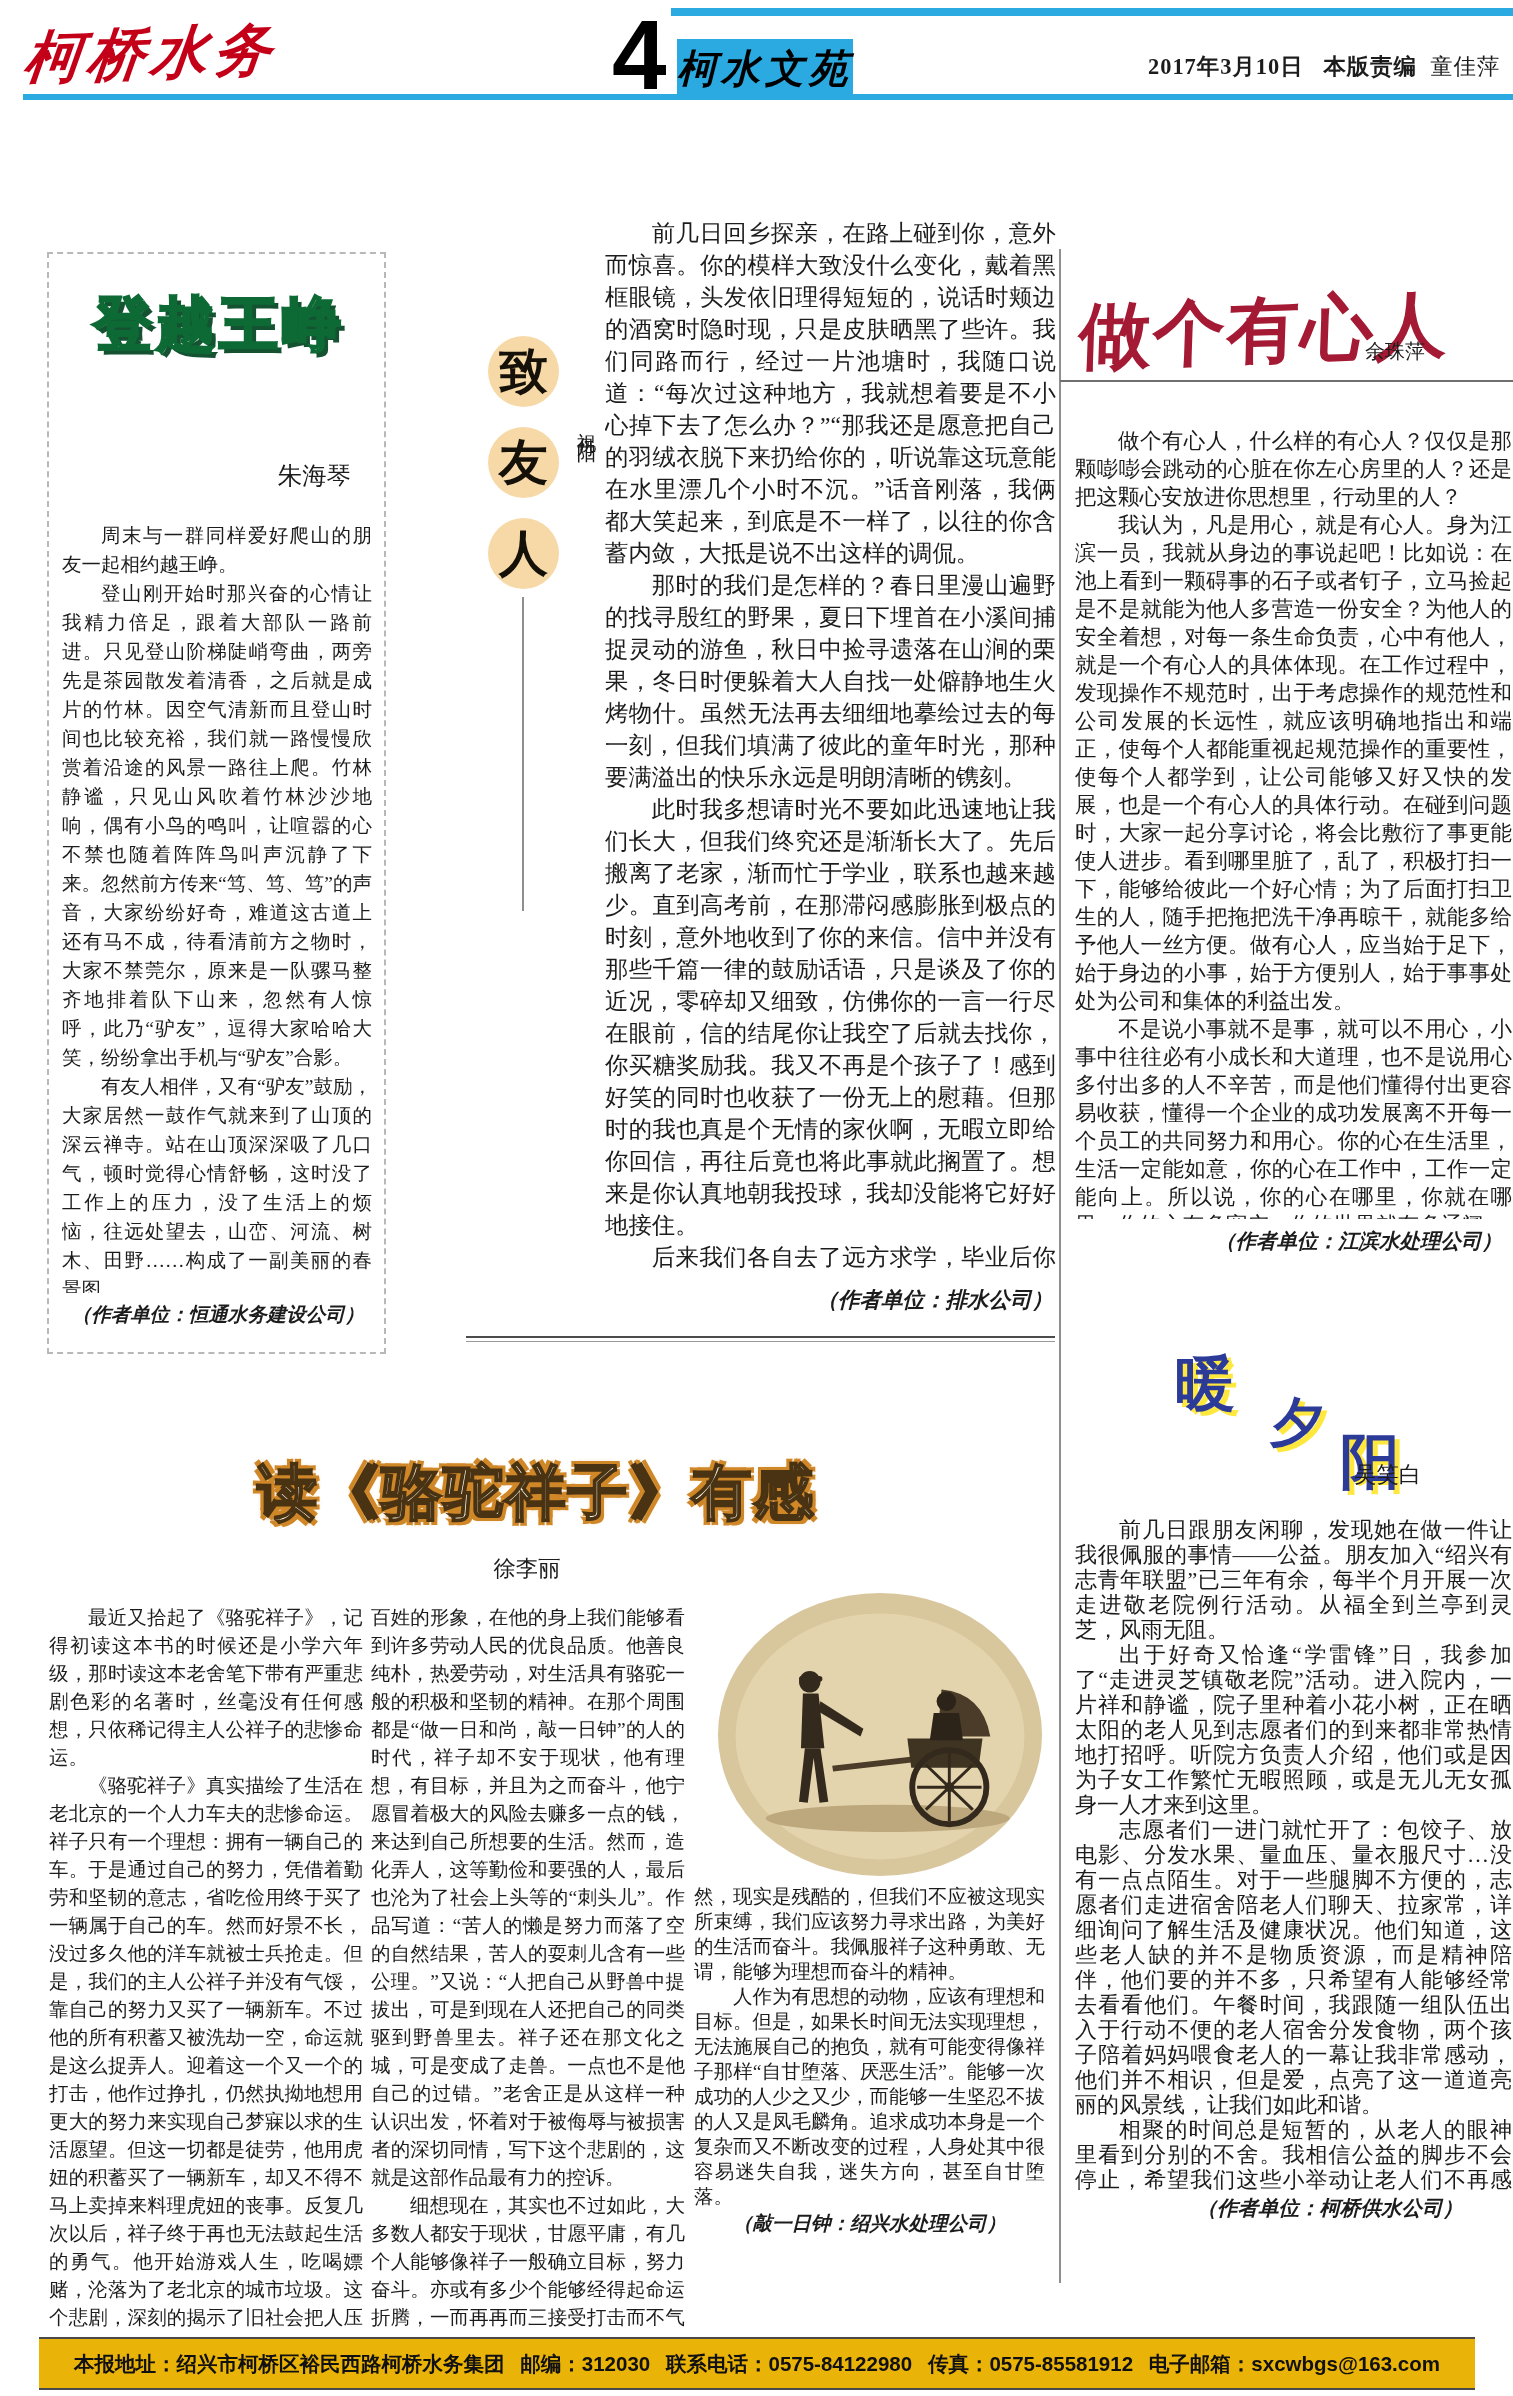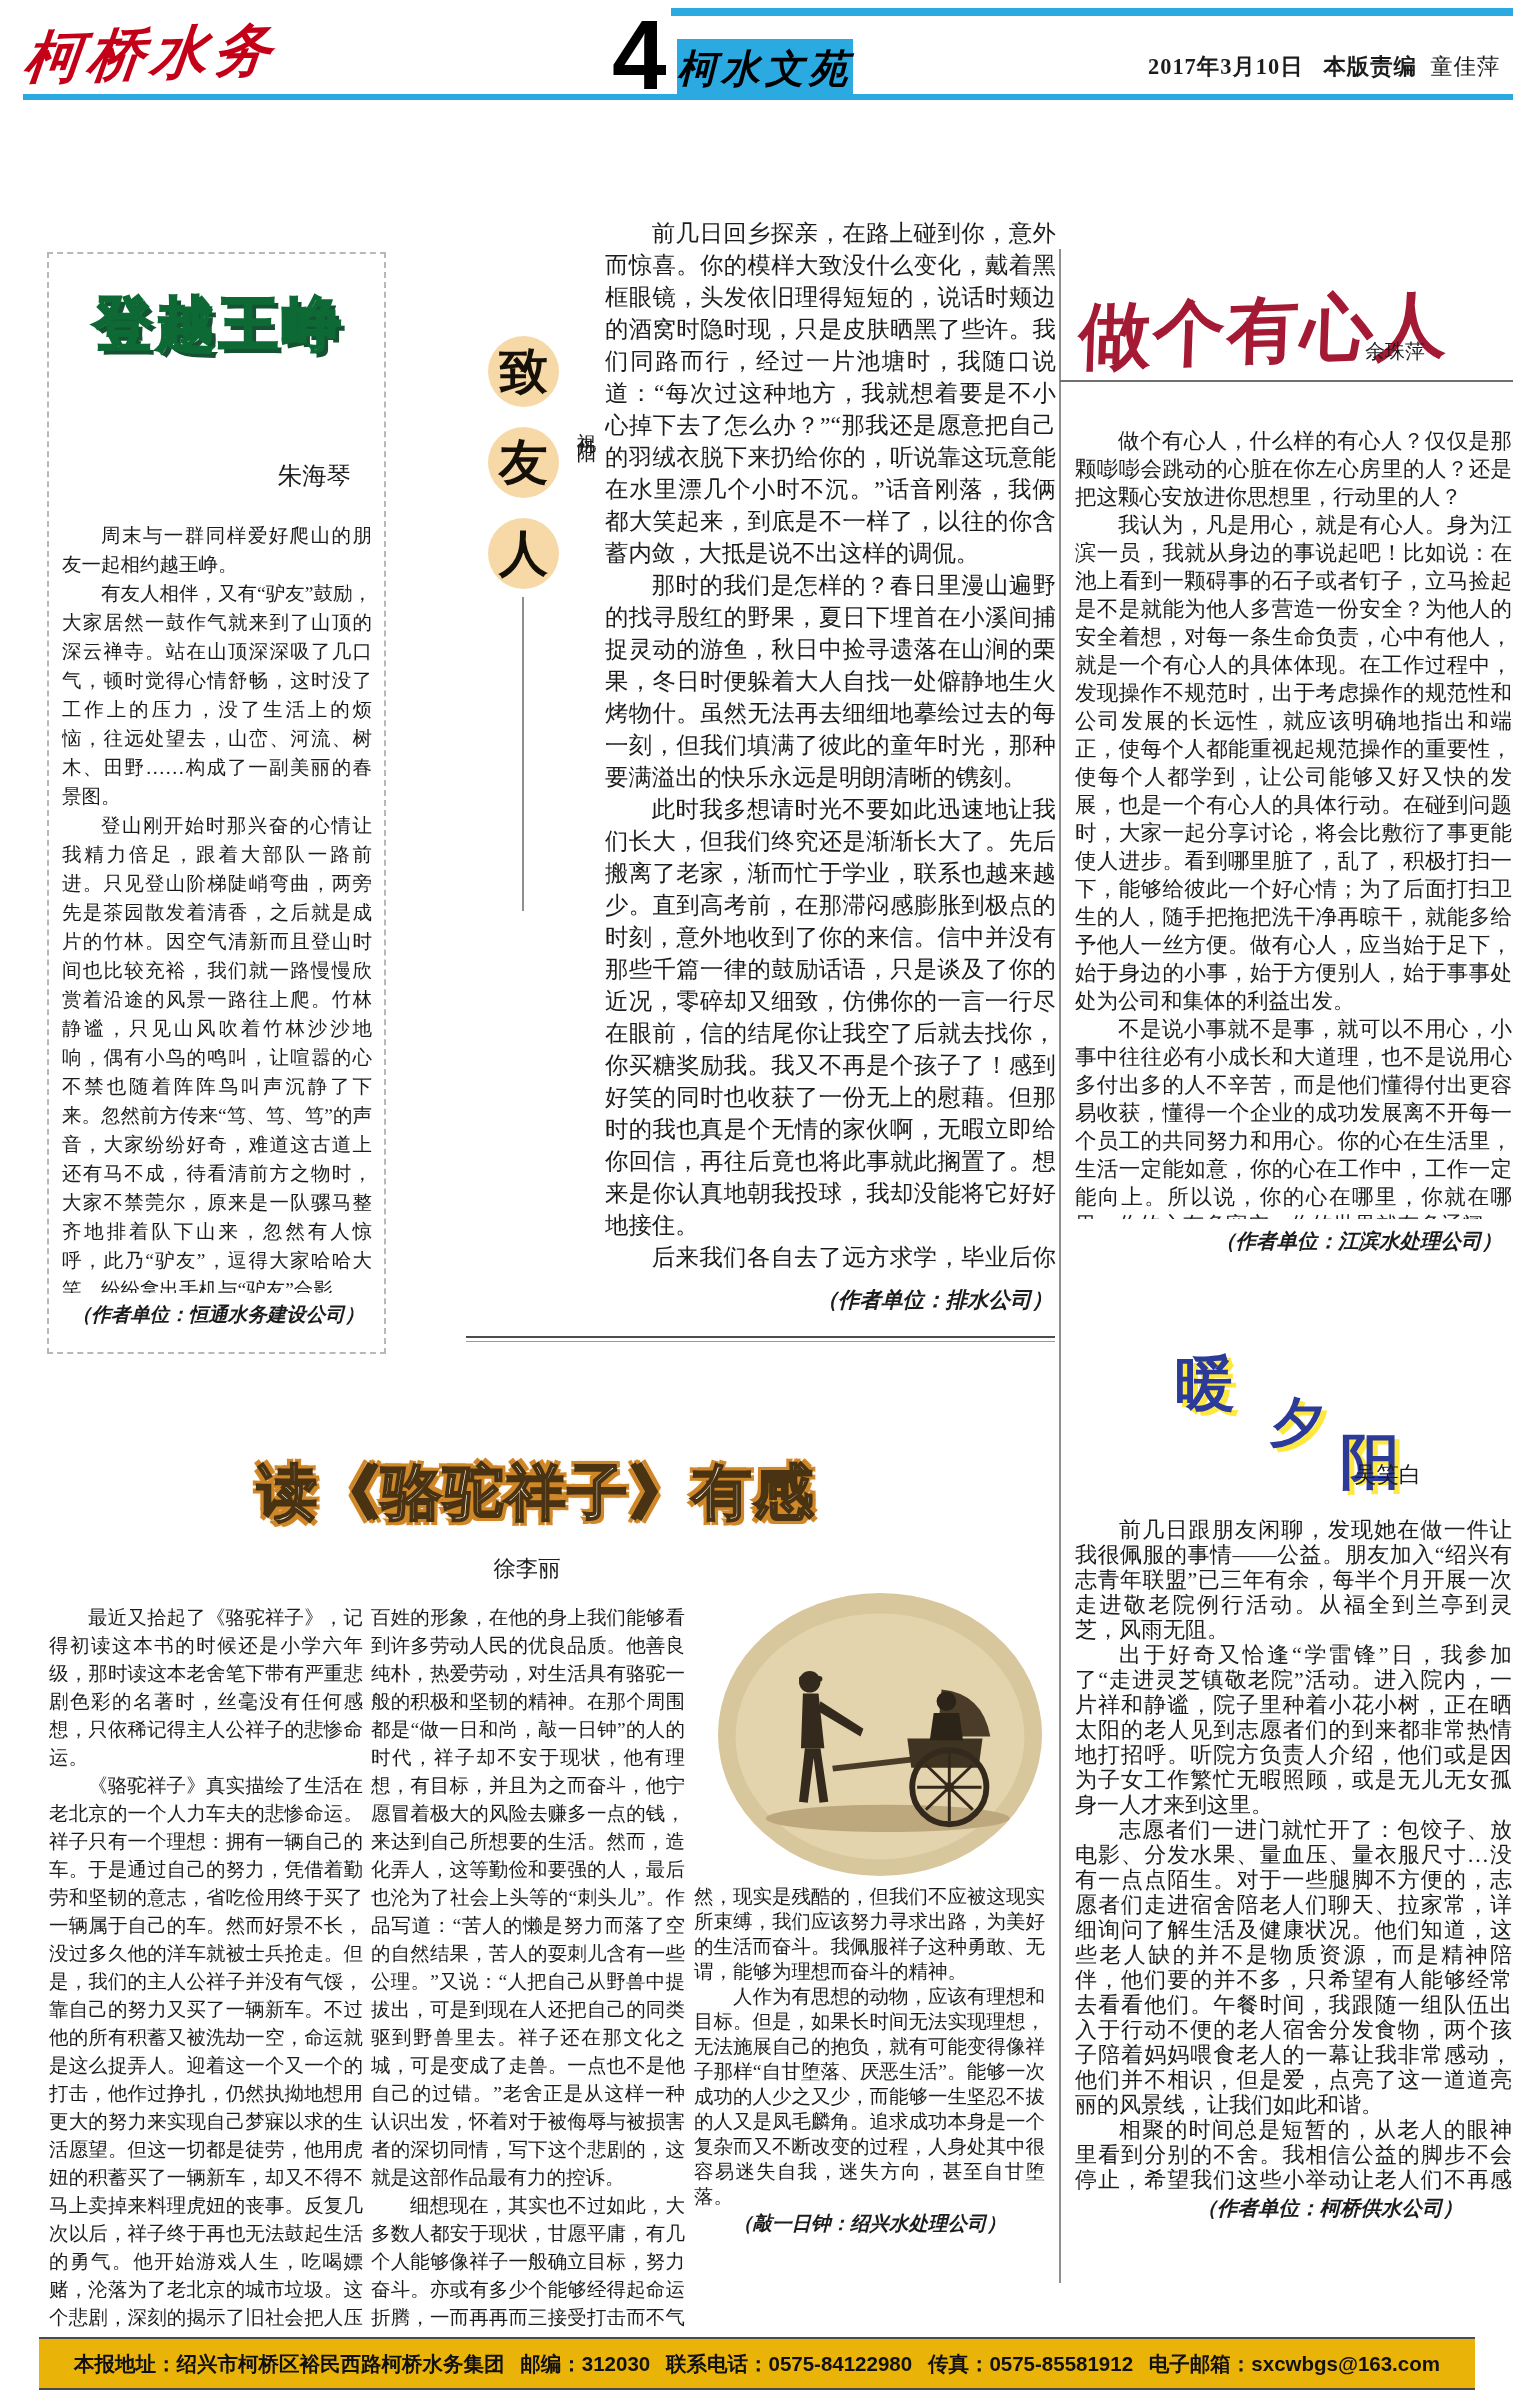--- a/index.html
+++ b/index.html
@@ -127,22 +127,22 @@
     <span>本版责编</span>&nbsp;
     <span class="editor-name">童佳萍</span>
   </div>
   <div class="abs topline2"></div>
 
   <div class="abs dy-box"></div>
   <div class="abs dy-title">登越王峥</div>
   <div class="abs dy-author">朱海琴</div>
   <div class="abs dy-body">
       <p>周末与一群同样爱好爬山的朋友一起相约越王峥。</p>
+      <p>登山刚开始时那兴奋的心情让我精力倍足，跟着大部队一路前进。只见登山阶梯陡峭弯曲，两旁先是茶园散发着清香，之后就是成片的竹林。因空气清新而且登山时间也比较充裕，我们就一路慢慢欣赏着沿途的风景一路往上爬。竹林静谧，只见山风吹着竹林沙沙地响，偶有小鸟的鸣叫，让喧嚣的心不禁也随着阵阵鸟叫声沉静了下来。忽然前方传来“笃、笃、笃”的声音，大家纷纷好奇，难道这古道上还有马不成，待看清前方之物时，大家不禁莞尔，原来是一队骡马整齐地排着队下山来，忽然有人惊呼，此乃“驴友”，逗得大家哈哈大笑，纷纷拿出手机与“驴友”合影。</p>
       <p>有友人相伴，又有“驴友”鼓励，大家居然一鼓作气就来到了山顶的深云禅寺。站在山顶深深吸了几口气，顿时觉得心情舒畅，这时没了工作上的压力，没了生活上的烦恼，往远处望去，山峦、河流、树木、田野……构成了一副美丽的春景图。</p>
-      <p>登山刚开始时那兴奋的心情让我精力倍足，跟着大部队一路前进。只见登山阶梯陡峭弯曲，两旁先是茶园散发着清香，之后就是成片的竹林。因空气清新而且登山时间也比较充裕，我们就一路慢慢欣赏着沿途的风景一路往上爬。竹林静谧，只见山风吹着竹林沙沙地响，偶有小鸟的鸣叫，让喧嚣的心不禁也随着阵阵鸟叫声沉静了下来。忽然前方传来“笃、笃、笃”的声音，大家纷纷好奇，难道这古道上还有马不成，待看清前方之物时，大家不禁莞尔，原来是一队骡马整齐地排着队下山来，忽然有人惊呼，此乃“驴友”，逗得大家哈哈大笑，纷纷拿出手机与“驴友”合影。</p>
     </div>
   <div class="abs dy-unit">（作者单位：恒通水务建设公司）</div>
 
   <div class="abs zy-circle zy-c1">致</div>
   <div class="abs zy-circle zy-c2">友</div>
   <div class="abs zy-circle zy-c3">人</div>
   <div class="abs zy-vline"></div>
   <div class="abs zy-author">祝丹阳</div>
   <div class="abs zy-body">
       <p>前几日回乡探亲，在路上碰到你，意外而惊喜。你的模样大致没什么变化，戴着黑框眼镜，头发依旧理得短短的，说话时颊边的酒窝时隐时现，只是皮肤晒黑了些许。我们同路而行，经过一片池塘时，我随口说道：“每次过这种地方，我就想着要是不小心掉下去了怎么办？”“那我还是愿意把自己的羽绒衣脱下来扔给你的，听说靠这玩意能在水里漂几个小时不沉。”话音刚落，我俩都大笑起来，到底是不一样了，以往的你含蓄内敛，大抵是说不出这样的调侃。</p>

